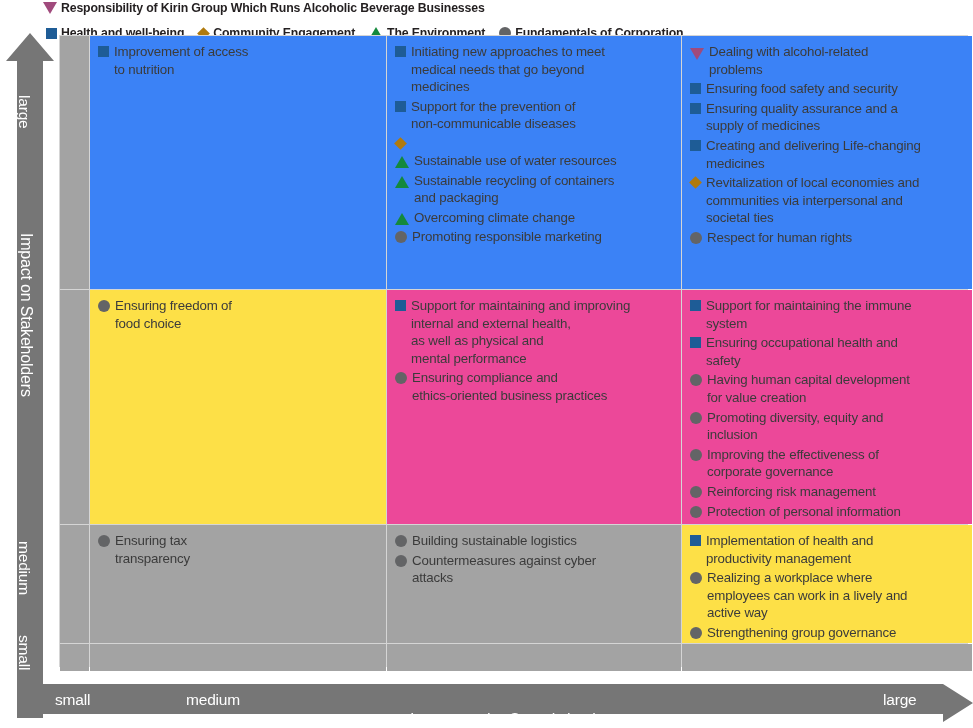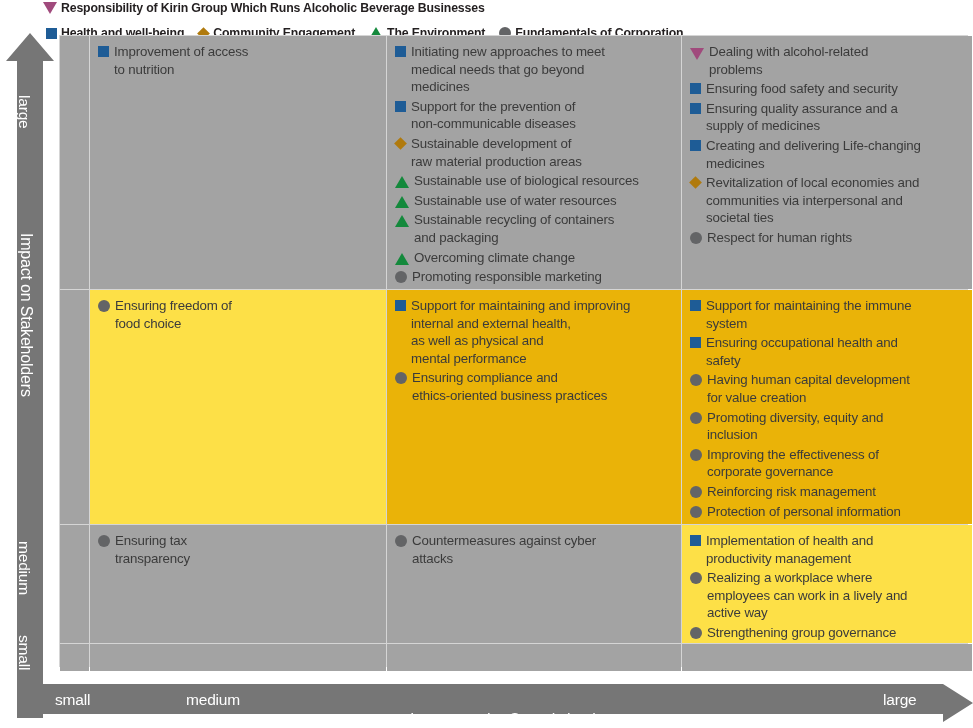--- a/index.html
+++ b/index.html
@@ -148,22 +148,22 @@
     background: #d5d5d5;
     gap: 1px;
     border: 1px solid #d5d5d5;
   }
   .cell {
     background: #ffffff;
     padding: 0;
     overflow: hidden;
     position: relative;
   }
-  .cell.shade1 { background: #a3a3a3; }
-  .cell.shade2 { background: #eab308; }
+  .cell.shade1 { background: #3b82f6; }
+  .cell.shade2 { background: #ec4899; }
   .cell.shade3 { background: #fde047; }
   .cell.plain  { background: #a3a3a3; }
 
   .items {
     padding: 7px 5px 4px 8px;
   }
   .item {
     display: flex;
     align-items: flex-start;
     margin-bottom: 2px;
@@ -253,26 +253,20 @@
 medical needs that go beyond
 medicines</span>
           </div>
           <div class="item">
             <span class="mk mk-square"></span>
             <span class="txt">Support for the prevention of
 non-communicable diseases</span>
           </div>
           <div class="item">
             <span class="mk mk-diamond"></span>
-            <span class="txt">Sustainable development of
-raw material production areas</span>
-          </div>
-          <div class="item">
-            <span class="mk mk-tri-up"></span>
-            <span class="txt">Sustainable use of biological resources</span>
           </div>
           <div class="item">
             <span class="mk mk-tri-up"></span>
             <span class="txt">Sustainable use of water resources</span>
           </div>
           <div class="item">
             <span class="mk mk-tri-up"></span>
             <span class="txt">Sustainable recycling of containers
 and packaging</span>
           </div>
@@ -391,20 +385,24 @@
             <span class="mk mk-circle"></span>
             <span class="txt">Ensuring tax
 transparency</span>
           </div>
         </div>
     </div>
     <div class="cell plain">
       <div class="items">
           <div class="item">
             <span class="mk mk-circle"></span>
+            <span class="txt">Building sustainable logistics</span>
+          </div>
+          <div class="item">
+            <span class="mk mk-circle"></span>
             <span class="txt">Countermeasures against cyber
 attacks</span>
           </div>
         </div>
     </div>
     <div class="cell shade3">
       <div class="items">
           <div class="item">
             <span class="mk mk-square"></span>
             <span class="txt">Implementation of health and

